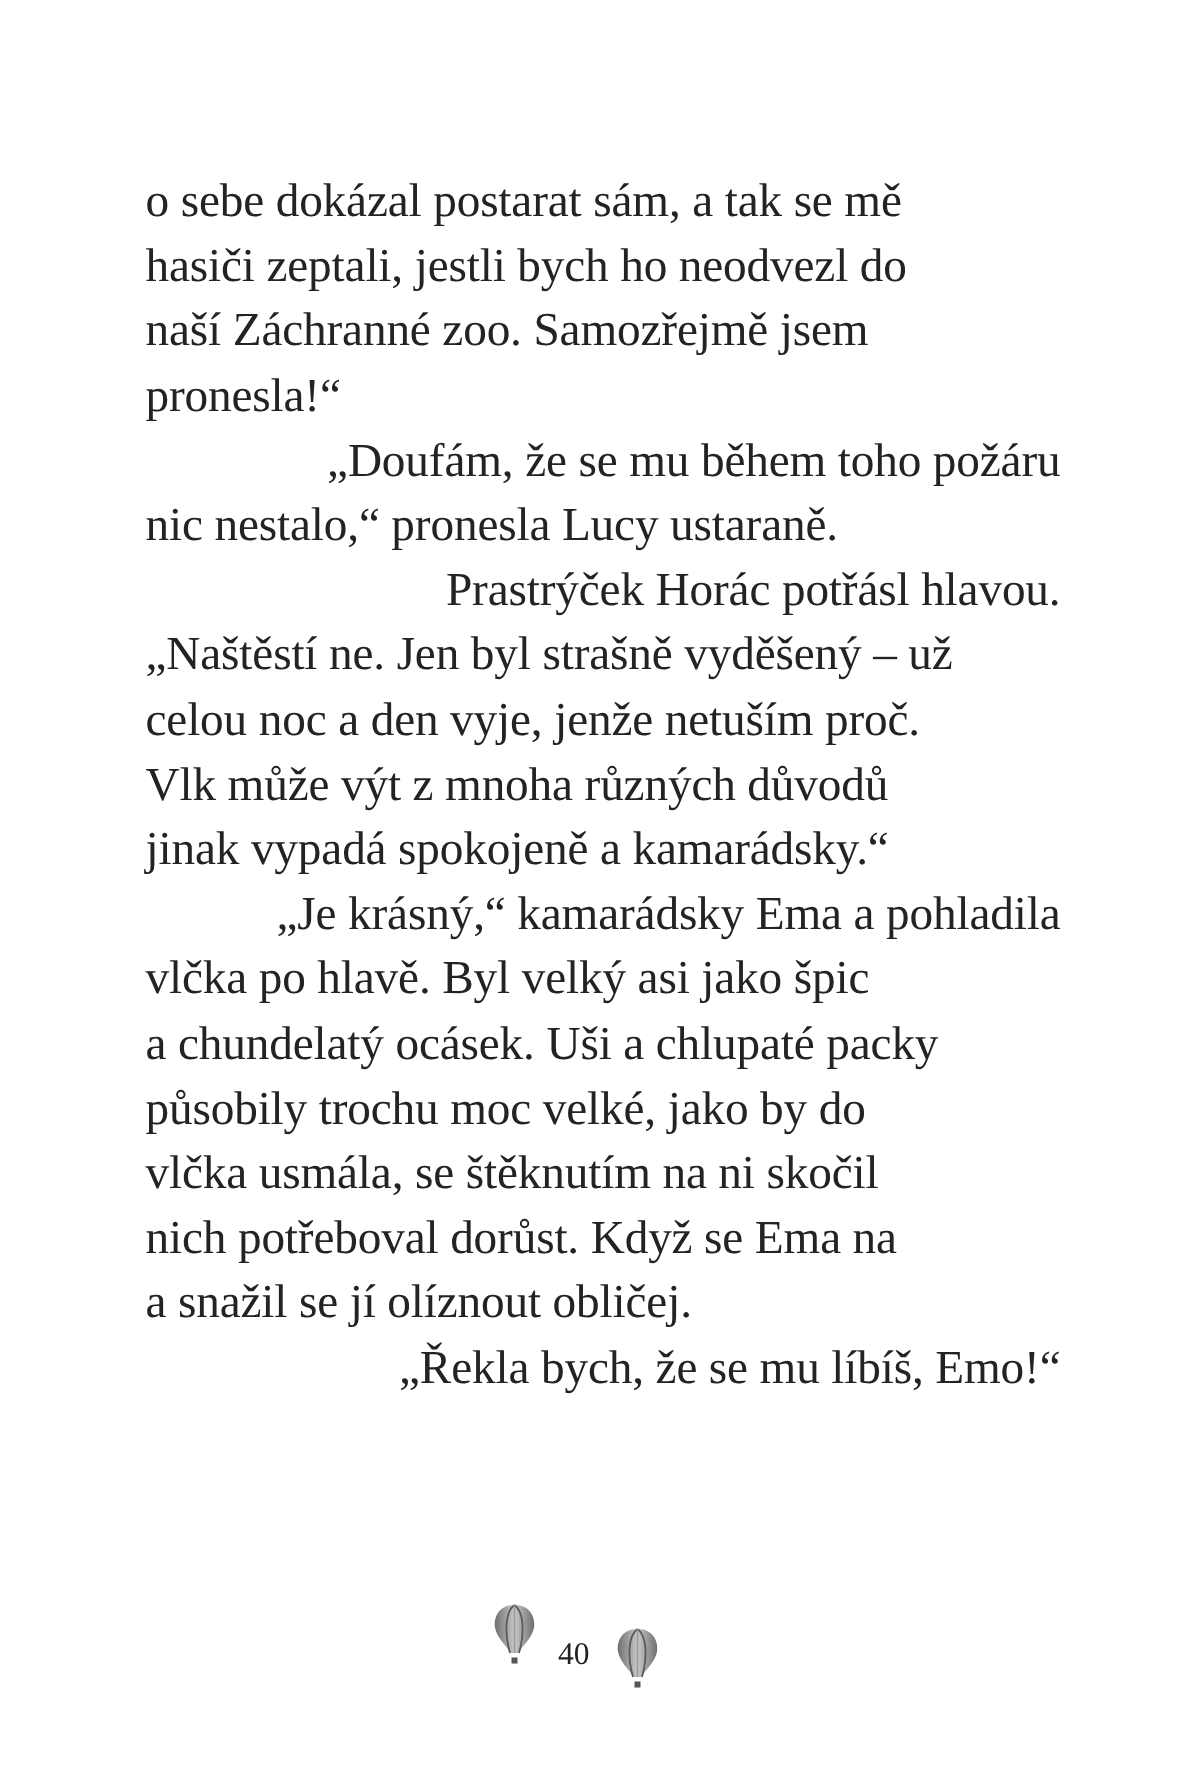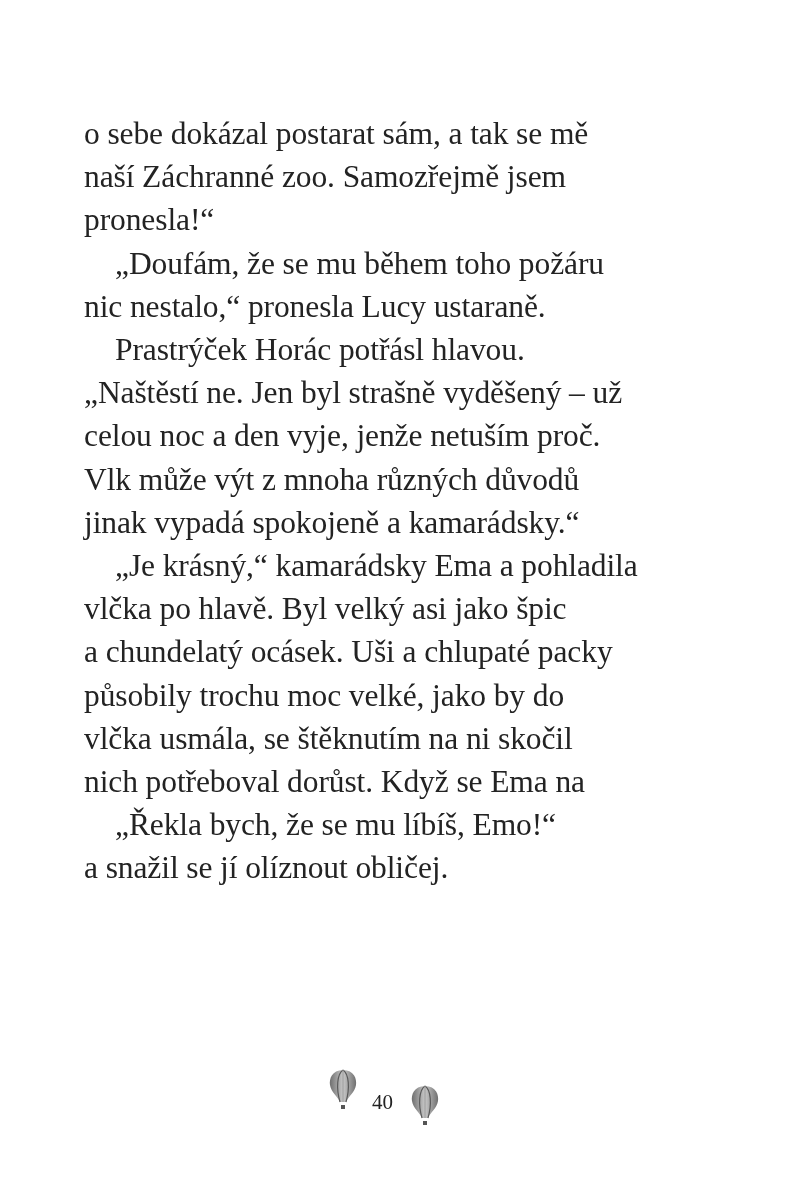--- a/index.html
+++ b/index.html
@@ -1,58 +1,59 @@
 <!DOCTYPE html>
 <html><head>
 <meta charset="utf-8">
 <style>
   html, body { margin: 0; padding: 0; background: #ffffff; }
   body { width: 789px; height: 1181px; position: relative; overflow: hidden; }
-  .page { position: absolute; left: 84px; top: 112px; width: 610px; }
+  .page { position: absolute; left: 97px; top: 112px; width: 610px; }
   .line {
     font-family: "Liberation Serif", "DejaVu Serif", serif;
     font-size: 31.5px;
     line-height: 43.2px;
     color: #232323;
     white-space: nowrap;
     letter-spacing: -0.1px;
   }
-  .line.indent { padding-left: 31px; }
+  .line.indent { padding-left: 31px; text-align: right; }
   .footer { position: absolute; left: 0; top: 1068px; width: 744px; height: 60px; }
   .balloon { position: absolute; width: 30px; height: 46px; }
   .balloon.left { left: 328px; top: 0px; }
   .balloon.right { left: 410px; top: 16px; }
   .page-number {
     position: absolute; left: 372px; top: 22px;
     font-family: "Liberation Serif", "DejaVu Serif", serif;
     font-size: 21px; color: #222;
   }
 </style>
 </head>
 <body>
 
 <div class="page">
   <div class="line">o sebe dokázal postarat sám, a tak se mě</div>
+  <div class="line">hasiči zeptali, jestli bych ho neodvezl do</div>
   <div class="line">naší Záchranné zoo. Samozřejmě jsem</div>
   <div class="line">pronesla!“</div>
   <div class="line indent">„Doufám, že se mu během toho požáru</div>
   <div class="line">nic nestalo,“ pronesla Lucy ustaraně.</div>
   <div class="line indent">Prastrýček Horác potřásl hlavou.</div>
   <div class="line">„Naštěstí ne. Jen byl strašně vyděšený – už</div>
   <div class="line">celou noc a den vyje, jenže netuším proč.</div>
   <div class="line">Vlk může výt z mnoha různých důvodů</div>
   <div class="line">jinak vypadá spokojeně a kamarádsky.“</div>
   <div class="line indent">„Je krásný,“ kamarádsky Ema a pohladila</div>
   <div class="line">vlčka po hlavě. Byl velký asi jako špic</div>
   <div class="line">a chundelatý ocásek. Uši a chlupaté packy</div>
   <div class="line">působily trochu moc velké, jako by do</div>
   <div class="line">vlčka usmála, se štěknutím na ni skočil</div>
   <div class="line">nich potřeboval dorůst. Když se Ema na</div>
+  <div class="line">a snažil se jí olíznout obličej.</div>
   <div class="line indent">„Řekla bych, že se mu líbíš, Emo!“</div>
-  <div class="line">a snažil se jí olíznout obličej.</div>
 </div>
 
 <div class="footer">
   <span class="balloon left">
     <svg width="30" height="46" viewBox="0 0 30 46">
       <defs>
         <linearGradient id="bg1" x1="0" x2="1" y1="0" y2="0">
           <stop offset="0" stop-color="#6f6f6f"></stop>
           <stop offset="0.5" stop-color="#c8c8c8"></stop>
           <stop offset="1" stop-color="#6f6f6f"></stop>

